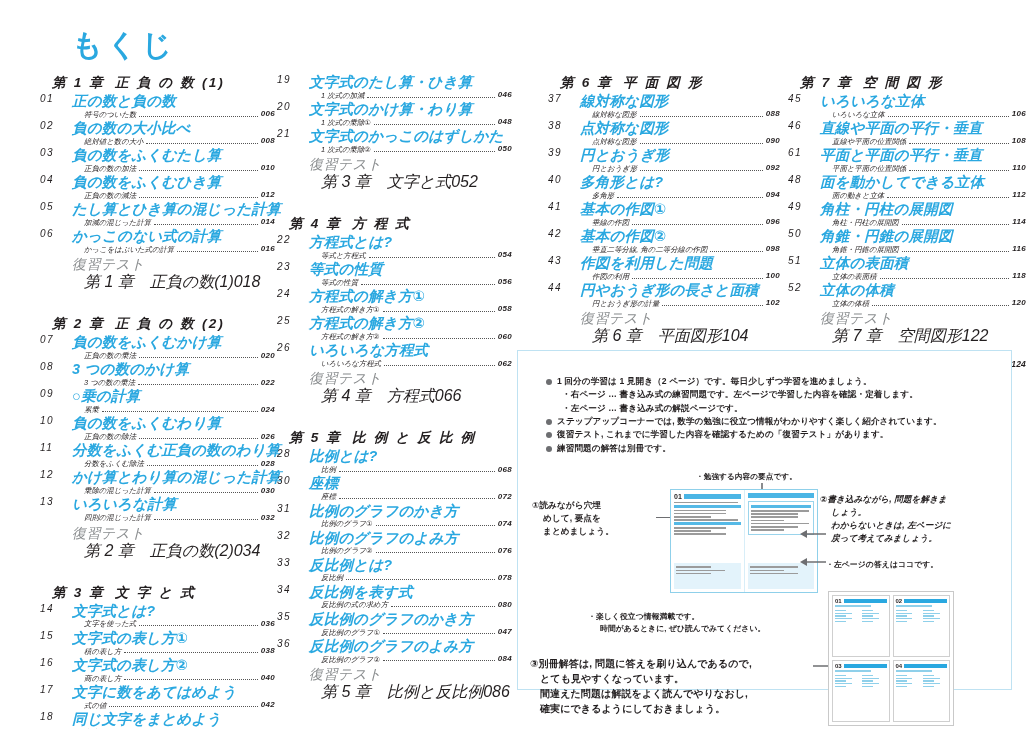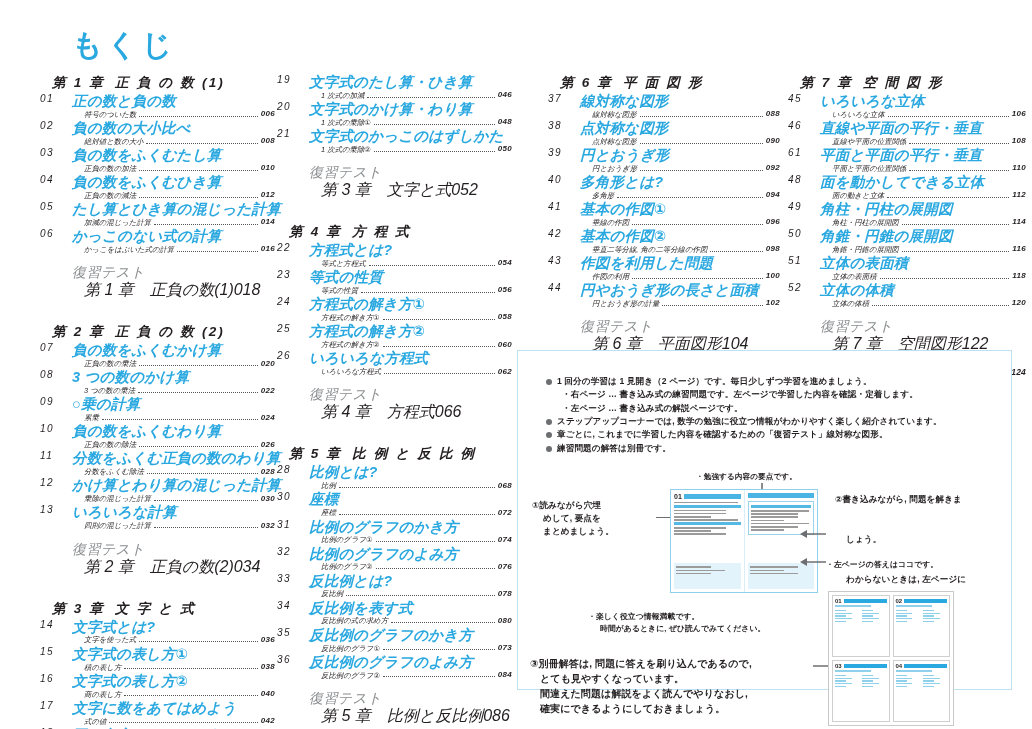--- a/index.html
+++ b/index.html
@@ -89,21 +89,21 @@
   .entry .subline .pg {
     flex: 0 0 auto;
     font-size: 8px;
     font-weight: bold;
     letter-spacing: 0.3px;
   }
 
   
   .review {
     padding-left: 32px;
-    margin-top: 10px;
+    margin-top: 2px;
   }
   .review .rv-title {
     font-size: 14px;
     color: #8a8d8f;
     letter-spacing: 0.4px;
     line-height: 1.15;
   }
   .review .subline { padding-left: 12px; }
 
   
@@ -165,22 +165,22 @@
     position: absolute;
     font-size: 8.6px;
     font-weight: bold;
     line-height: 1.5;
     color: #231f20;
     letter-spacing: 0.1px;
   }
   .ann-1 { left: 4px;  top: 28px; width: 120px; }
   .ann-1 .ind { padding-left: 11px; display:block; }
   .ann-top { left: 168px; top: 0px; font-size: 7.6px; }
-  .ann-2 { left: 307px; top: 22px; width: 190px; }
-  .ann-2 .ind { padding-left: 11px; display:block;margin-top:27px; }
+  .ann-2 { left: 292px; top: 22px; width: 190px; font-style: italic; }
+  .ann-2 .ind { padding-left: 11px; display:block; }
   .ann-left-ans { left: 298px; top: 88px; font-size: 7.8px; }
   .ann-fun { left: 60px; top: 140px; font-size: 7.8px; }
   .ann-fun .ind { padding-left: 12px; display:block; }
   .ann-3 { left: 2px; top: 185px; width: 280px; font-size: 10px; }
   .ann-3 .ind { padding-left: 10px; display:block; }
 
   
   .arrow { position:absolute; }
   .arr-down-1 { left: 228px; top: 12px; }
   .arr-line-h1 { left: 128px; top: 46px; width: 42px; height: 1.4px; background:#6d6e71; }
@@ -557,21 +557,21 @@
           <span class="dots"></span>
           <span class="pg">080</span>
         </div>
       </div>
       <div class="entry">
         <span class="num">35</span>
         <div class="title">反比例のグラフのかき方</div>
         <div class="subline">
           <span class="sub">反比例のグラフ①</span>
           <span class="dots"></span>
-          <span class="pg">073</span>
+          <span class="pg">047</span>
         </div>
       </div>
       <div class="entry">
         <span class="num">36</span>
         <div class="title">反比例のグラフのよみ方</div>
         <div class="subline">
           <span class="sub">反比例のグラフ②</span>
           <span class="dots"></span>
           <span class="pg">084</span>
         </div>
@@ -753,21 +753,21 @@
         <span>1 回分の学習は 1 見開き（2 ページ）です。毎日少しずつ学習を進めましょう。</span>
       </div>
       <div class="sub-row">・右ページ … 書き込み式の練習問題です。左ページで学習した内容を確認・定着します。</div>
       <div class="sub-row">・左ページ … 書き込み式の解説ページです。</div>
       <div class="bullet-row">
         <span class="dot"></span>
         <span>ステップアップコーナーでは, 数学の勉強に役立つ情報がわかりやすく楽しく紹介されています。</span>
       </div>
       <div class="bullet-row">
         <span class="dot"></span>
-        <span>章ごとに, これまでに学習した内容を確認するための「復習テスト」線対称な図形。</span>
+        <span>復習テスト, これまでに学習した内容を確認するための「復習テスト」があります。</span>
       </div>
       <div class="bullet-row">
         <span class="dot"></span>
         <span>練習問題の解答は別冊です。</span>
       </div>
     </div>
 
   <div class="annot-area">
 
     <div class="ann ann-top">・勉強する内容の要点です。</div>

